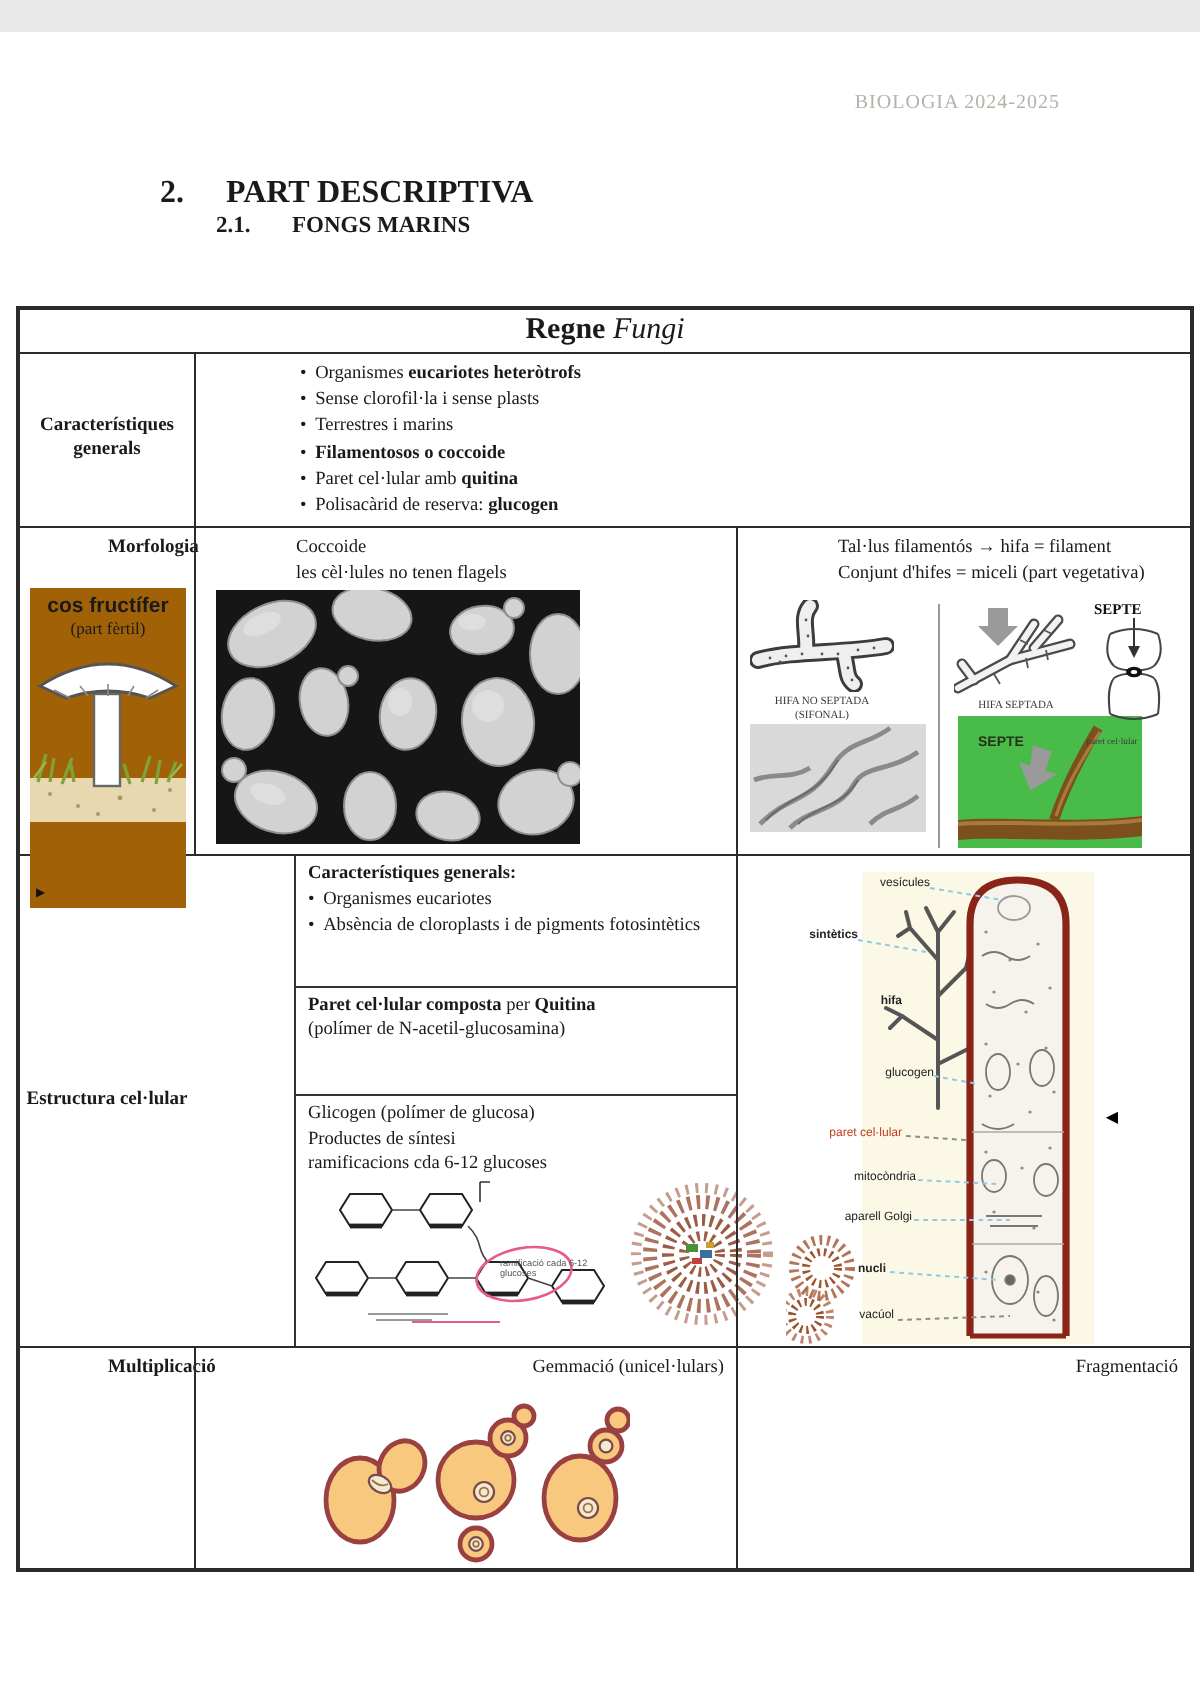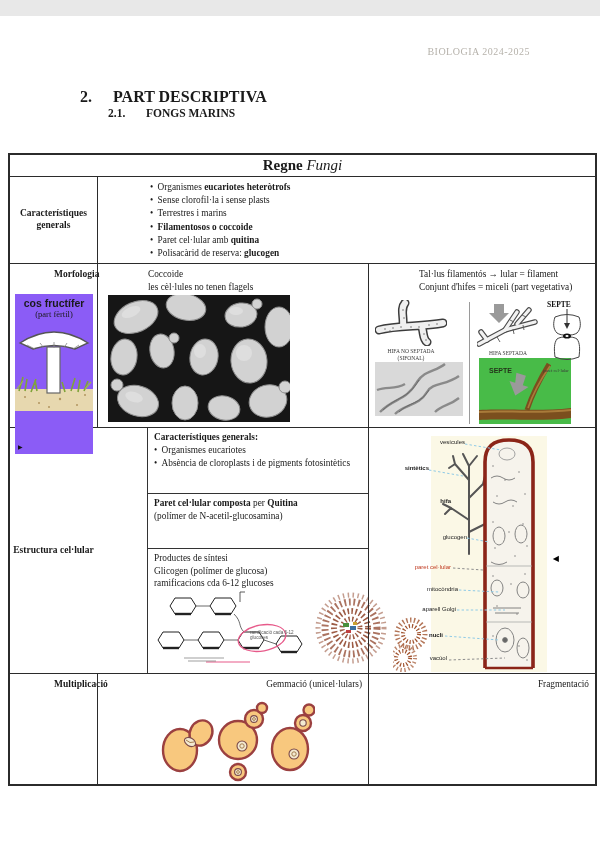--- a/index.html
+++ b/index.html
@@ -49,21 +49,21 @@
         padding:3px 6px;font-size:9.3px;line-height:12.8px;position:relative;}
   .sbox:last-child{border-bottom:none;}
   .sb1{height:68px;} .sb2{height:56px;} .sb3{flex:1 1 auto;}
 
   
   .fig{position:absolute;}
   .caption-tiny{font-size:5.5px;color:#3a3a3a;text-align:center;line-height:6.5px;}
   .septe-lbl{font-size:7.5px;font-weight:bold;color:#111;}
 
   
-  .fructifer{left:5px;top:30px;width:78px;height:160px;background:#8b5cf6;}
+  .fructifer{left:5px;top:30px;width:78px;height:160px;background:#a16207;}
   .fructifer .t1{font-family:"Liberation Sans", sans-serif;font-weight:bold;font-size:10.5px;text-align:center;padding-top:3px;}
   .fructifer .t2{font-family:Liberation Serif, serif;font-size:8.5px;text-align:center;}
   .fructifer .tri{position:absolute;left:3px;bottom:4px;font-size:6px;color:#111;line-height:6px;}
 
   
   .cellfig{left:24px;top:8px;width:162px;height:236px;}
   .cl{position:absolute;font-size:6px;line-height:6.5px;color:#222;text-align:right;
       font-family:"Liberation Sans", sans-serif;}
   .cl-red{color:#c03a20;}
   .cl-b{font-weight:bold;}
@@ -167,21 +167,21 @@
             <ellipse cx="128" cy="16" rx="7" ry="4"></ellipse>
             <ellipse cx="92" cy="56" rx="6" ry="7"></ellipse>
             <ellipse cx="136" cy="58" rx="8" ry="8"></ellipse>
             <ellipse cx="26" cy="102" rx="9" ry="5" transform="rotate(18 26 102)"></ellipse>
           </g>
         </svg>
       </div>
 
       <div class="tcell c-right">
         <div class="cellpad small-txt">
-          <div>Tal·lus filamentós → lular = filament</div>
+          <div>Tal·lus filamentós → hifa = filament</div>
           <div>Conjunt d'hifes = miceli (part vegetativa)</div>
         </div>
 
         <svg class="fig" style="left:6px;top:36px" width="72" height="46" viewBox="0 0 72 46">
           <g stroke="#3c3c3c" stroke-width="9" stroke-linecap="round" fill="none">
             <path d="M4,30 C22,25 46,27 68,23"></path>
             <path d="M28,26 C29,16 25,9 30,3"></path>
             <path d="M47,27 c2,8 1,12 5,15"></path>
           </g>
           <g stroke="#efefef" stroke-width="6" stroke-linecap="round" fill="none">
@@ -286,22 +286,22 @@
             <div>
                 <div class="bullet"><span class="dot">• </span><span>Organismes eucariotes</span></div>
                 <div class="bullet"><span class="dot">• </span><span>Absència de cloroplasts i de pigments fotosintètics</span></div>
               </div>
           </div>
           <div class="sbox sb2">
             <div><span class="b">Paret cel·lular composta</span><span> per </span><span class="b">Quitina</span></div>
             <div>(polímer de N-acetil-glucosamina)</div>
           </div>
           <div class="sbox sb3">
+            <div>Glicogen (polímer de glucosa)</div>
             <div>Productes de síntesi</div>
-            <div>Glicogen (polímer de glucosa)</div>
             <div>ramificacions cda 6-12 glucoses</div>
             <div style="position:relative">
               <svg width="250" height="76" viewBox="0 0 250 76">
 
                 <g stroke="#222" stroke-width="1" fill="none">
                   <polygon points="21,8 37,8 42,16 37,24 21,24 16,16"></polygon>
                   <polygon points="61,8 77,8 82,16 77,24 61,24 56,16"></polygon>
                   <polygon points="9,42 25,42 30,50 25,58 9,58 4,50"></polygon>
                   <polygon points="49,42 65,42 70,50 65,58 49,58 44,50"></polygon>
                   <polygon points="89,42 105,42 110,50 105,58 89,58 84,50"></polygon>

